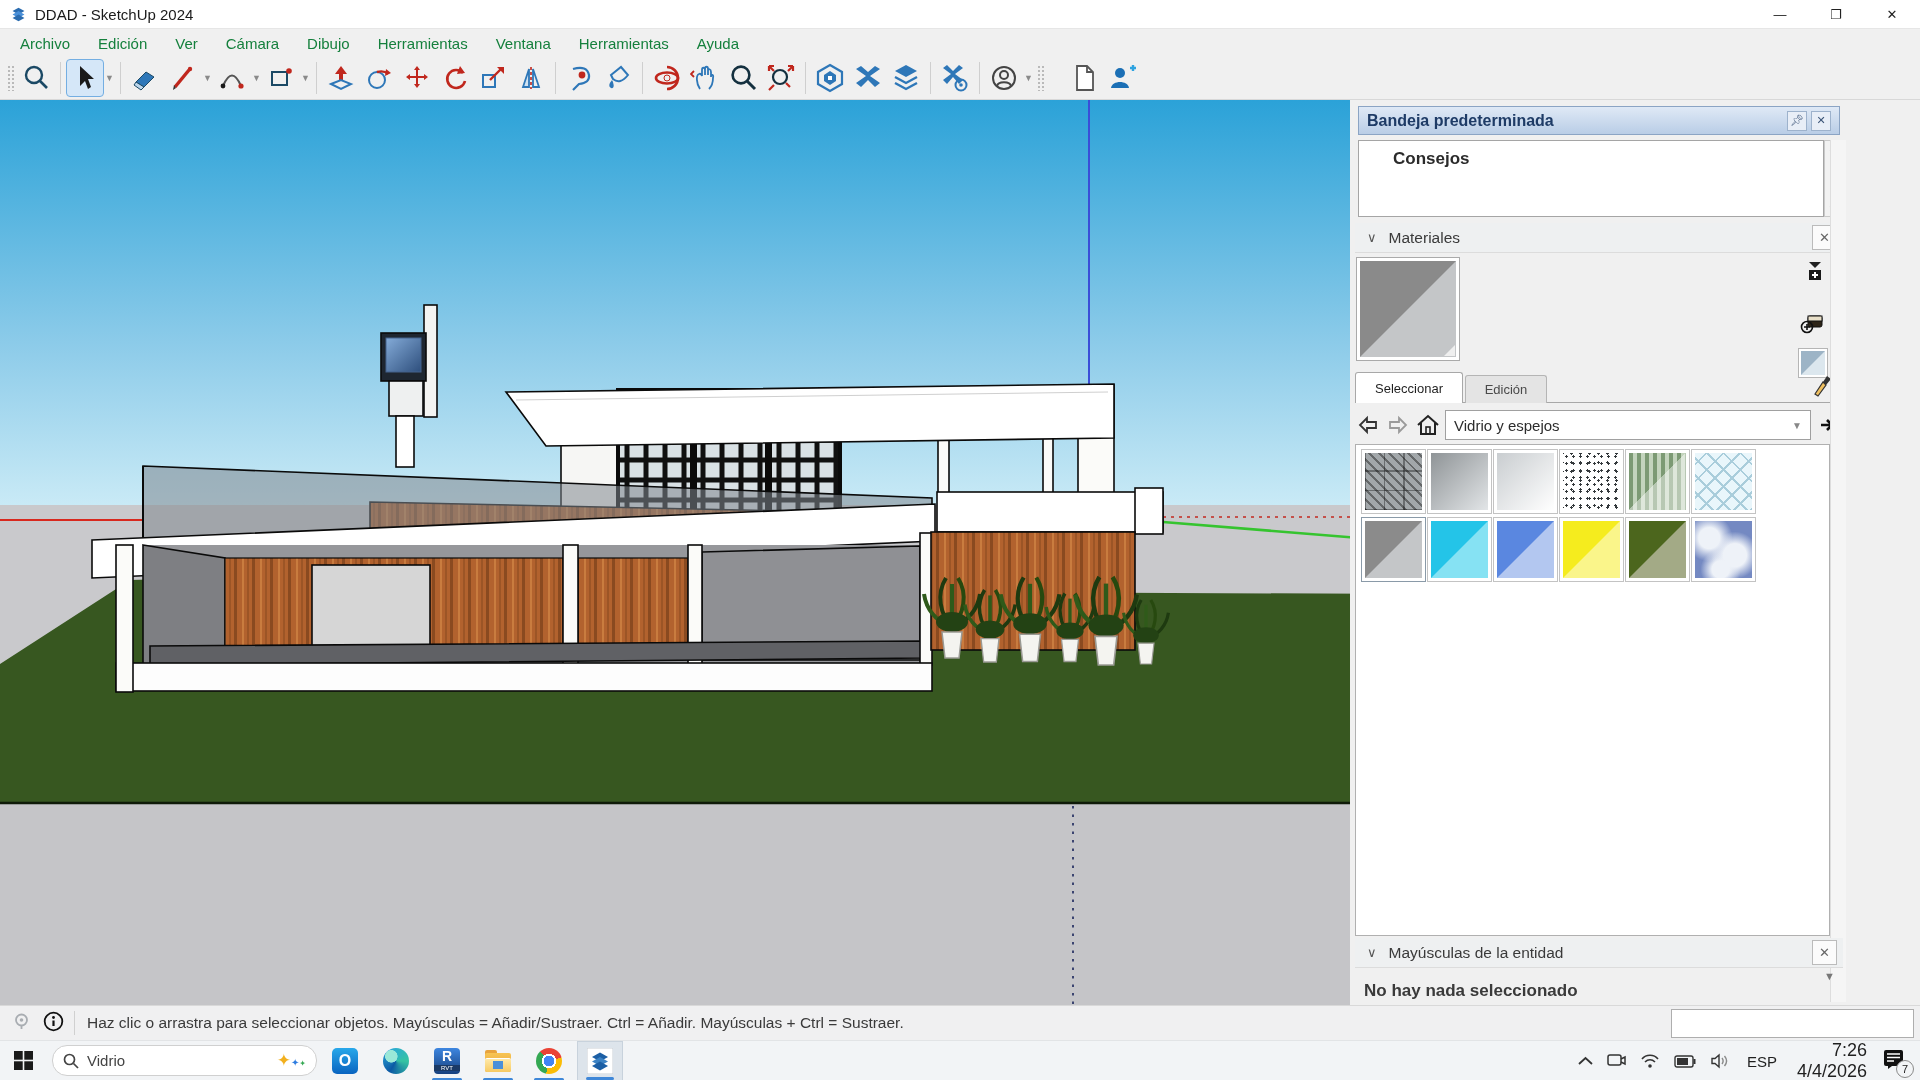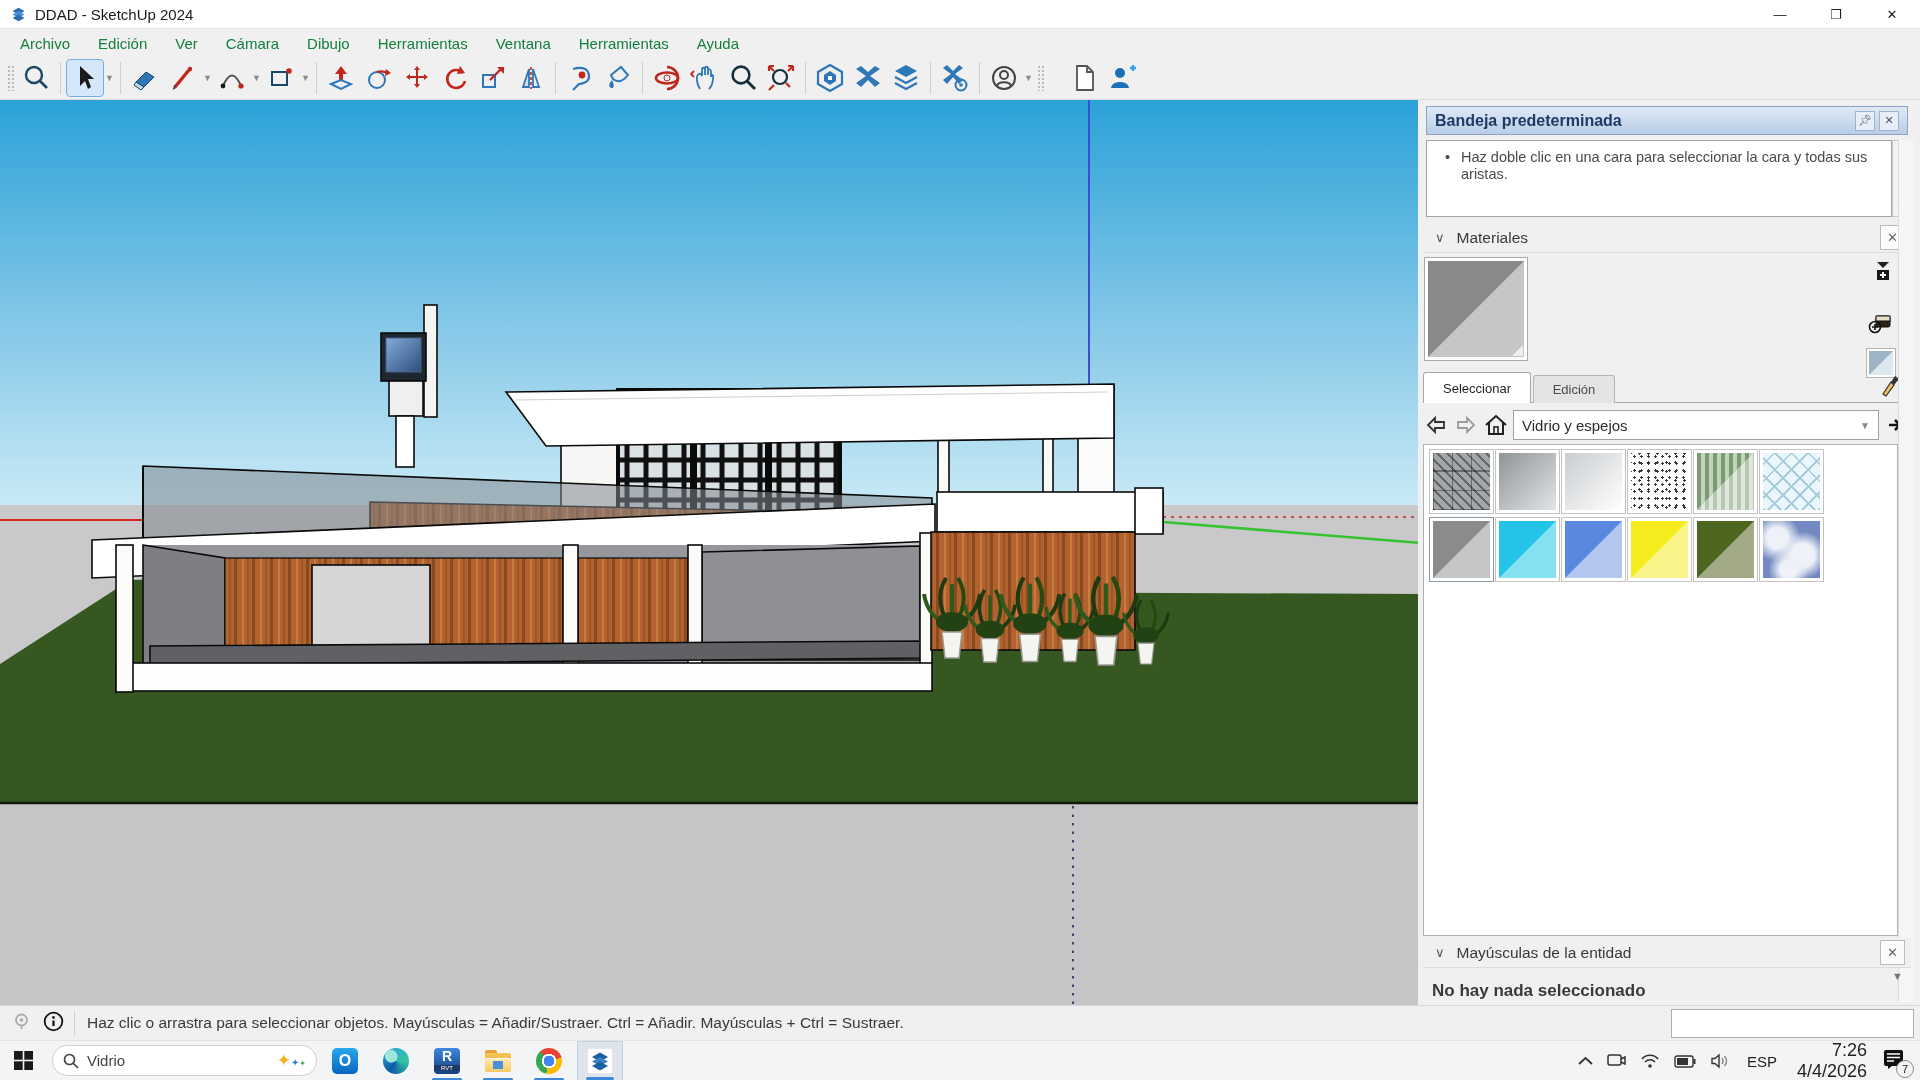--- a/index.html
+++ b/index.html
@@ -20,21 +20,21 @@
   .tsep{width:1px;height:32px;background:#cfcfcf;margin:0 5px;}
   .tgap{width:18px;}
   .tool{width:38px;height:38px;display:flex;align-items:center;justify-content:center;border-radius:4px;position:relative;}
   .tool.active{background:#d5e7f8;border:1px solid #74aee2;}
   .tool svg{width:30px;height:30px;}
   .dd{width:11px;height:38px;display:flex;align-items:center;justify-content:center;color:#8a8a8a;font-size:9px;}
   
   .main{position:absolute;left:0;top:100px;width:1920px;height:905px;}
   .viewport{position:absolute;left:0;top:0;width:1421px;height:905px;border-right:2px solid #b9bdc2;}
   
-  .tray{position:absolute;left:1418px;top:0;width:497px;height:905px;background:#f0f0f0;overflow:hidden;}
+  .tray{position:absolute;left:1350px;top:0;width:497px;height:905px;background:#f0f0f0;overflow:hidden;}
   .tray-header{position:absolute;left:8px;top:6px;width:482px;height:29px;background:linear-gradient(#dfe9f6,#b9cde6);border:1px solid #8ba4c4;display:flex;align-items:center;padding:0 8px;}
   .tray-header .t{font-size:16px;font-weight:bold;color:#1e3b66;flex:1;}
   .hbtn{width:20px;height:20px;border:1px solid #9db2cc;background:#e8eef7;margin-left:4px;display:flex;align-items:center;justify-content:center;font-size:11px;color:#3c5578;}
   .tips{position:absolute;left:8px;top:40px;width:466px;height:77px;background:#fff;border:1px solid #a5a5a5;padding:8px 6px 0 34px;}
   .tips h4{margin:0 0 3px 0;font-size:17px;color:#2b2b2b;}
   .tips .bullet{font-size:14.5px;color:#4a4a4a;line-height:1.18;position:relative;}
   .tips .bullet:before{content:"•";position:absolute;left:-16px;color:#4a4a4a;}
   .tipscroll{position:absolute;right:6px;top:40px;width:17px;height:77px;background:#f2f2f2;border:1px solid #c9c9c9;display:flex;flex-direction:column;justify-content:space-between;align-items:center;padding:2px 0;font-size:9px;color:#666;}
   .sec-head{position:absolute;left:5px;width:488px;height:30px;background:#eef0f1;border-bottom:1px solid #dcdcdc;display:flex;align-items:center;padding:0 6px;}
   .sec-head .chev{font-size:13px;color:#555;margin:0 12px 0 6px;}
@@ -402,21 +402,21 @@
     </div>
 
     <div class="tray">
       <div class="tray-header">
         <span class="t">Bandeja predeterminada</span>
         <span class="hbtn">📌︎</span>
         <span class="hbtn">✕</span>
       </div>
 
       <div class="tips">
-        <div class="bullet">Haz doble clic en una cara para seleccionar la cara y todas sus aristas.</div>
+        <h4>Consejos</h4>
       </div>
       <div class="tipscroll">
           <span>▲</span>
           <span>▼</span>
         </div>
 
       <div class="sec-head" style="top:123px;">
         <span class="chev">∨</span>
         <span class="lbl">Materiales</span>
         <span class="xbtn">✕</span>

